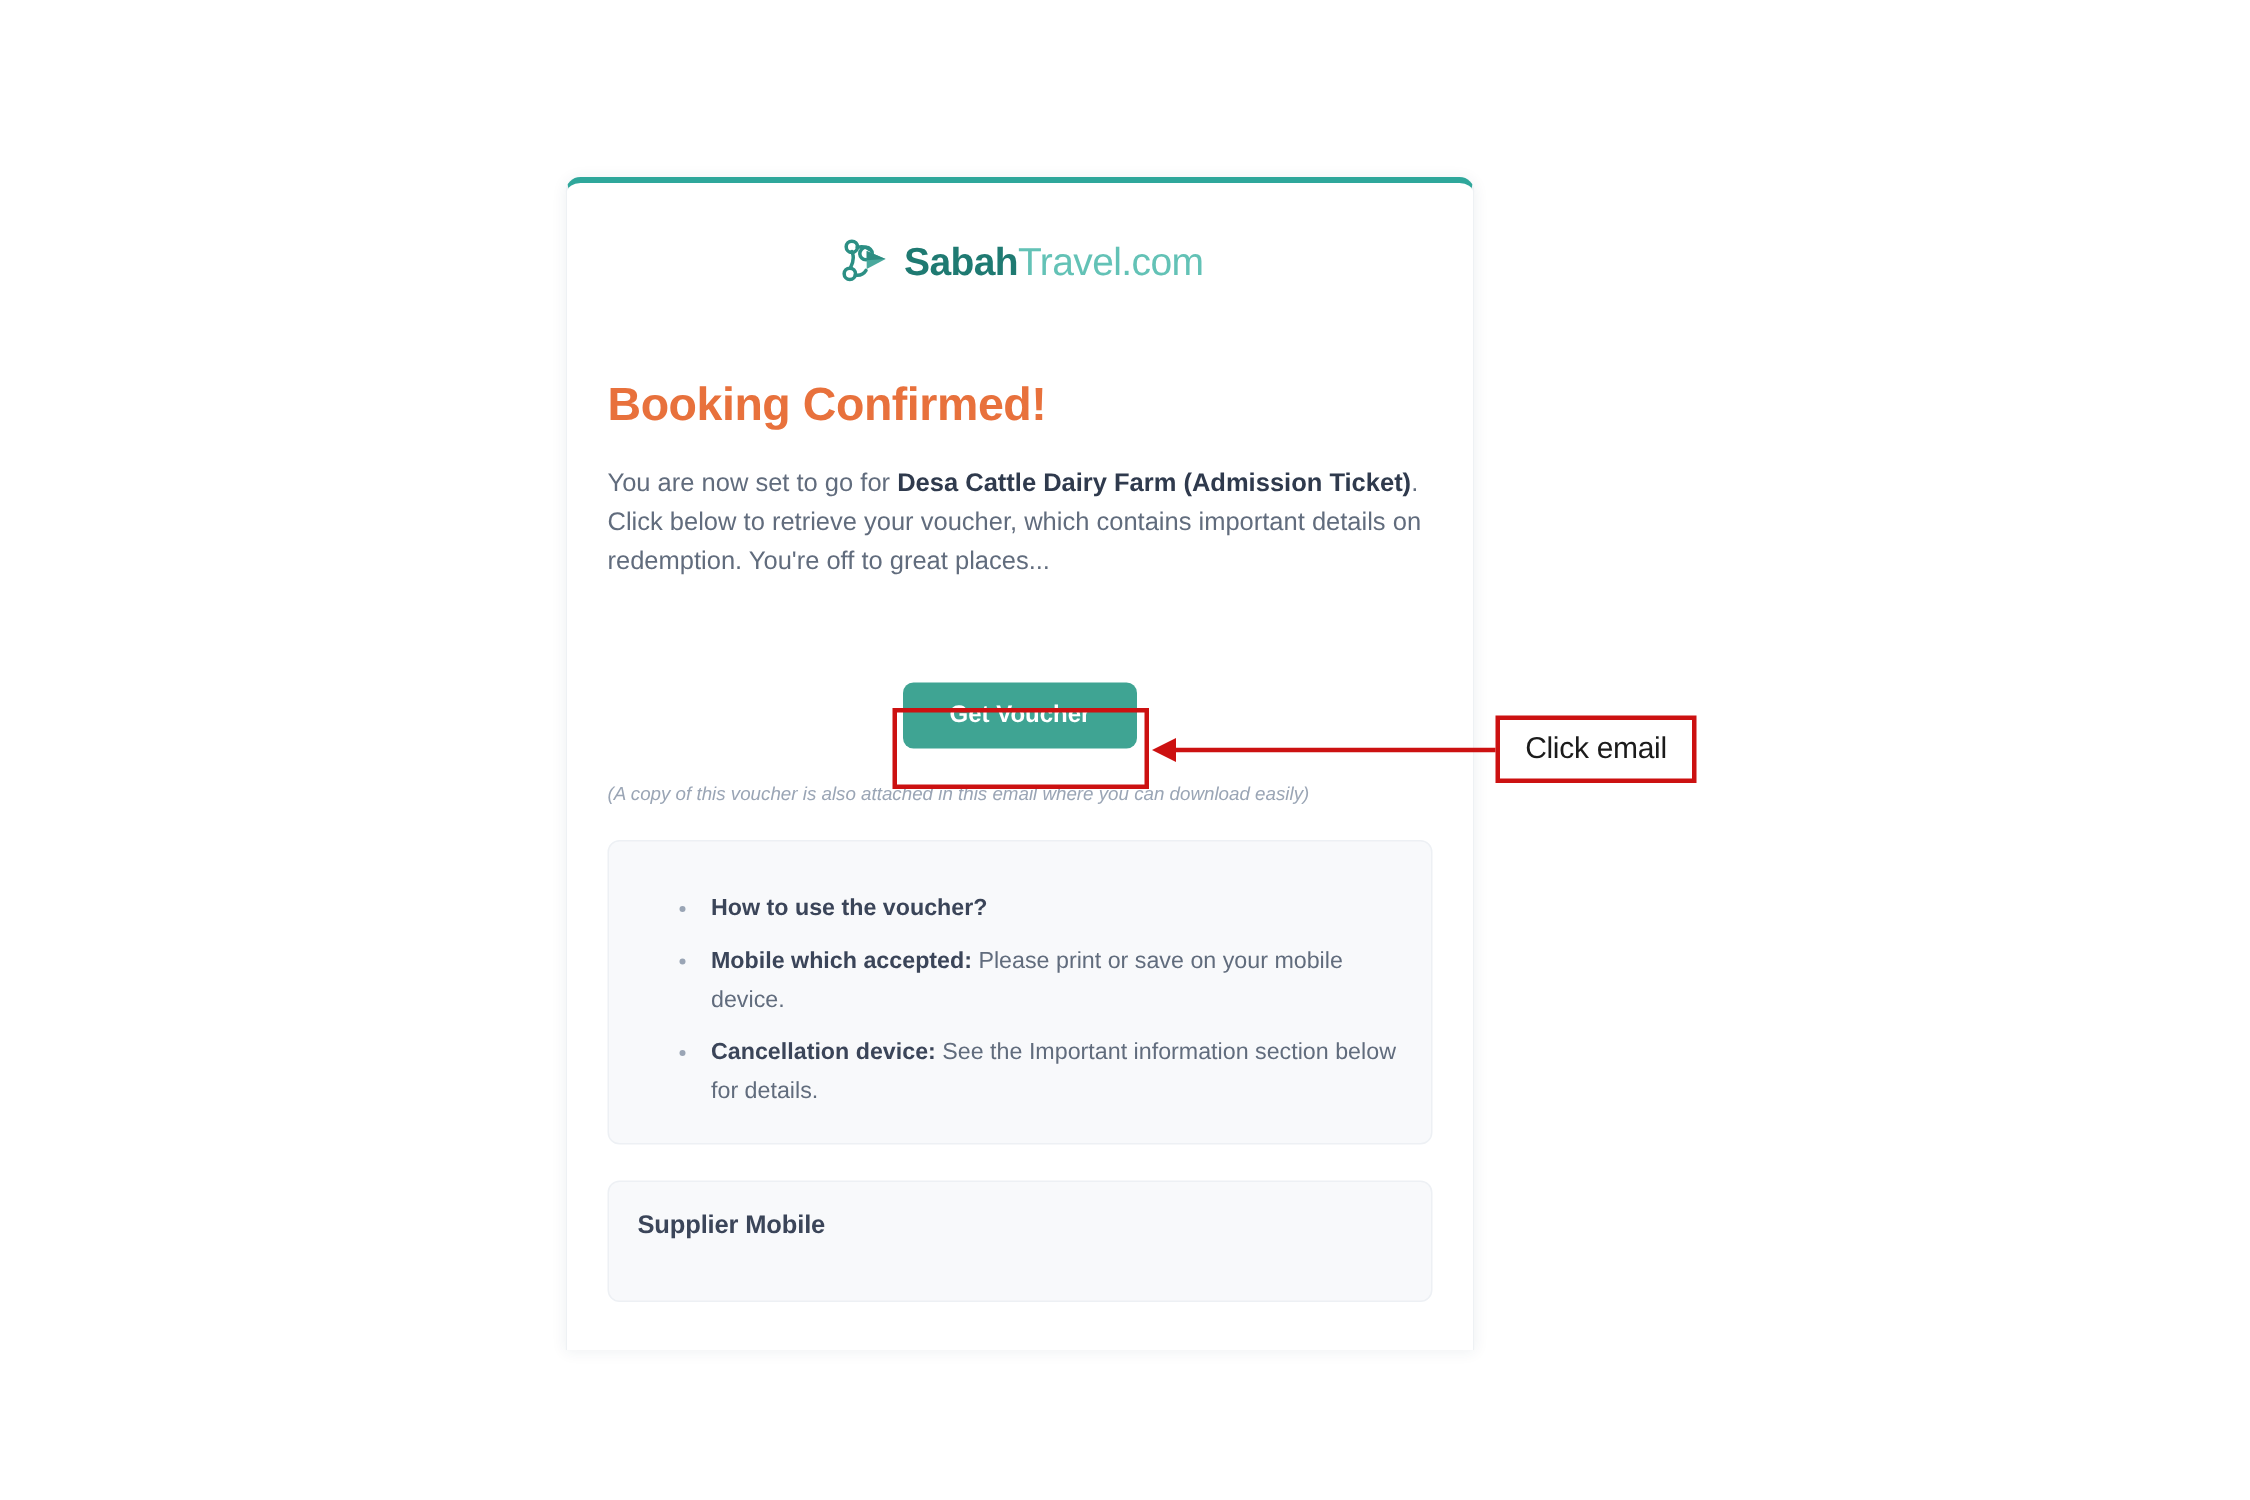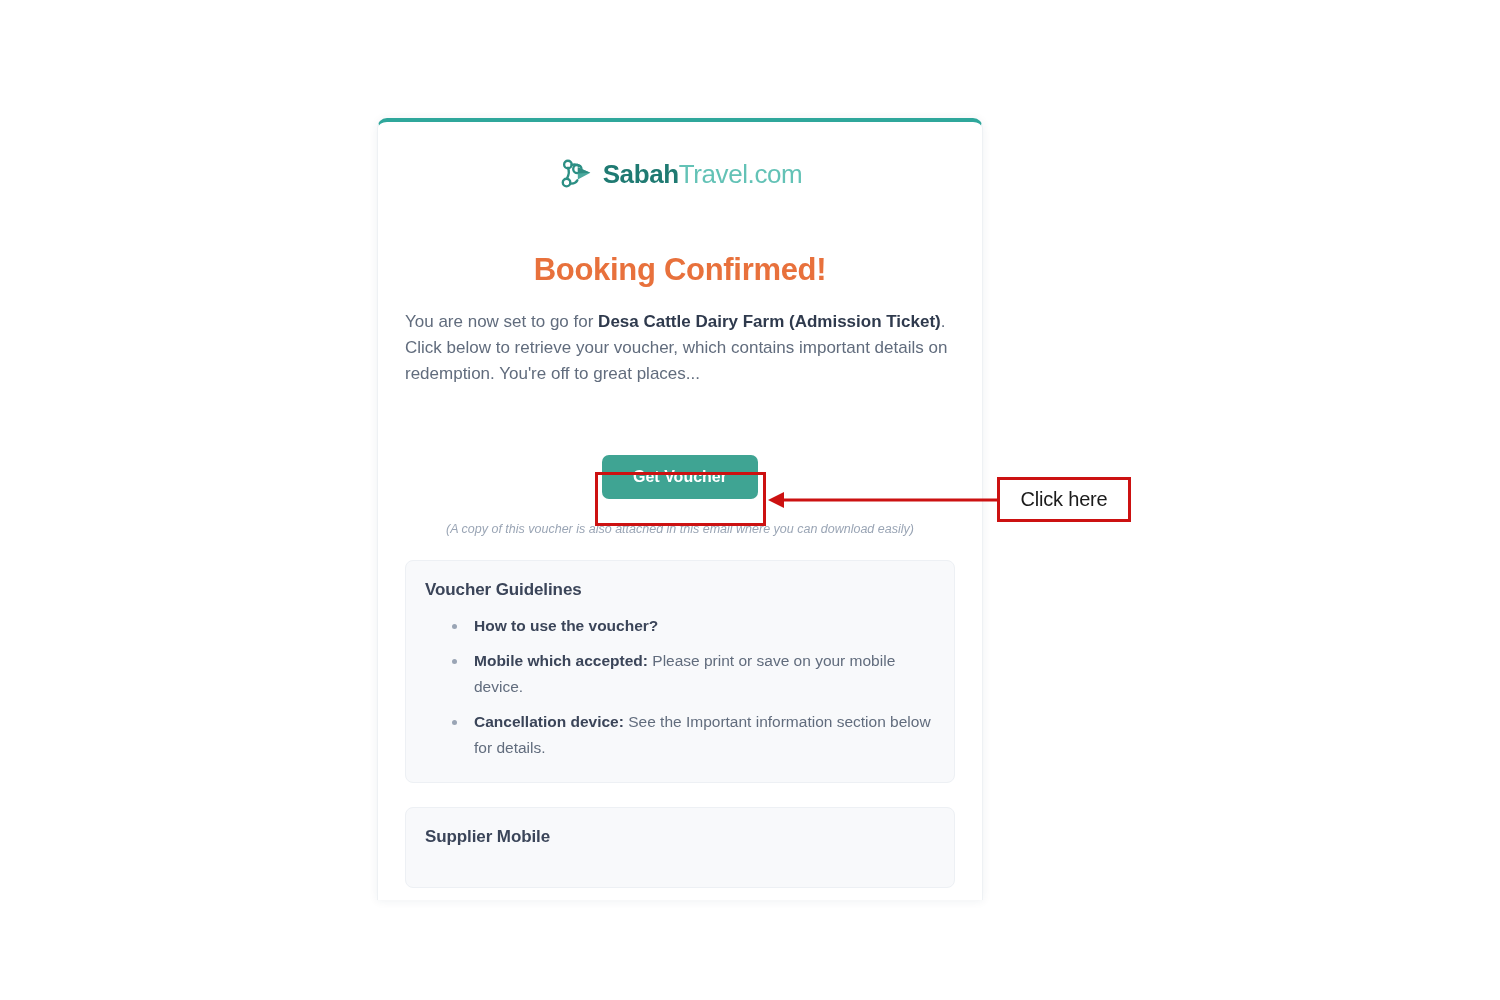--- a/index.html
+++ b/index.html
@@ -54,21 +54,20 @@
     font-weight: bold;
     letter-spacing: -0.4px;
     line-height: 1;
     white-space: nowrap;
   }
   .logo-text .lt-dark { color: #1f7a72; }
   .logo-text .lt-light { color: #63c2b6; font-weight: 500; }
 
   
   .headline {
-    text-align: center;
     color: #e8713c;
     font-size: 31px;
     font-weight: bold;
     letter-spacing: -0.3px;
     margin-top: 56px;
   }
 
   
   .greeting {
     margin-top: 55px;
@@ -103,21 +102,20 @@
     height: 44px;
     line-height: 44px;
     cursor: pointer;
     font-family: "Liberation Sans", sans-serif;
     white-space: nowrap;
     margin-top: 37px;
   }
 
   .attach-note {
     margin-top: 23px;
-    text-align: center;
     font-size: 12.5px;
     font-style: italic;
     color: #9aa5b5;
   }
 
   
   .panel {
     margin-top: 24px;
     background: #f8f9fb;
     border: 1px solid #edf0f4;
@@ -217,21 +215,20 @@
 
       <p class="body-copy"><span>You are now set to go for </span><b>Desa Cattle Dairy Farm (Admission Ticket)</b><span>. Click below to retrieve your voucher, which contains important details on redemption. You're off to great places...</span></p>
 
       <div class="cta-wrap">
         <button class="cta-button">Get Voucher</button>
       </div>
 
       <div class="attach-note">(A copy of this voucher is also attached in this email where you can download easily)</div>
 
       <div class="panel">
-        <div class="panel-title">Voucher Guidelines</div>
         <ul class="panel-list">
           <li><b>How to use the voucher?</b><span></span></li>
           <li><b>Mobile which accepted:</b><span> Please print or save on your mobile device.</span></li>
           <li><b>Cancellation device:</b><span> See the Important information section below for details.</span></li>
         </ul>
       </div>
 
       <div class="panel panel-supplier">
         <div class="panel-title">Supplier Mobile</div>
       </div>
@@ -240,16 +237,16 @@
   </div>
 
   <div class="anno-box" id="anno-button-highlight"></div>
 
   <svg id="anno-arrow" viewBox="0 0 234 44" xmlns="http://www.w3.org/2000/svg">
     <line x1="232" y1="22" x2="14" y2="22" stroke="#cc1111" stroke-width="3"></line>
     <path d="M2 22 L18 14 L18 30 Z" fill="#cc1111"></path>
   </svg>
 
   <div class="anno-box" id="anno-label-box">
-    <span id="anno-label-text">Click here</span>
+    <span id="anno-label-text">Click email</span>
   </div>
 
 </div>
 
 </body></html>

